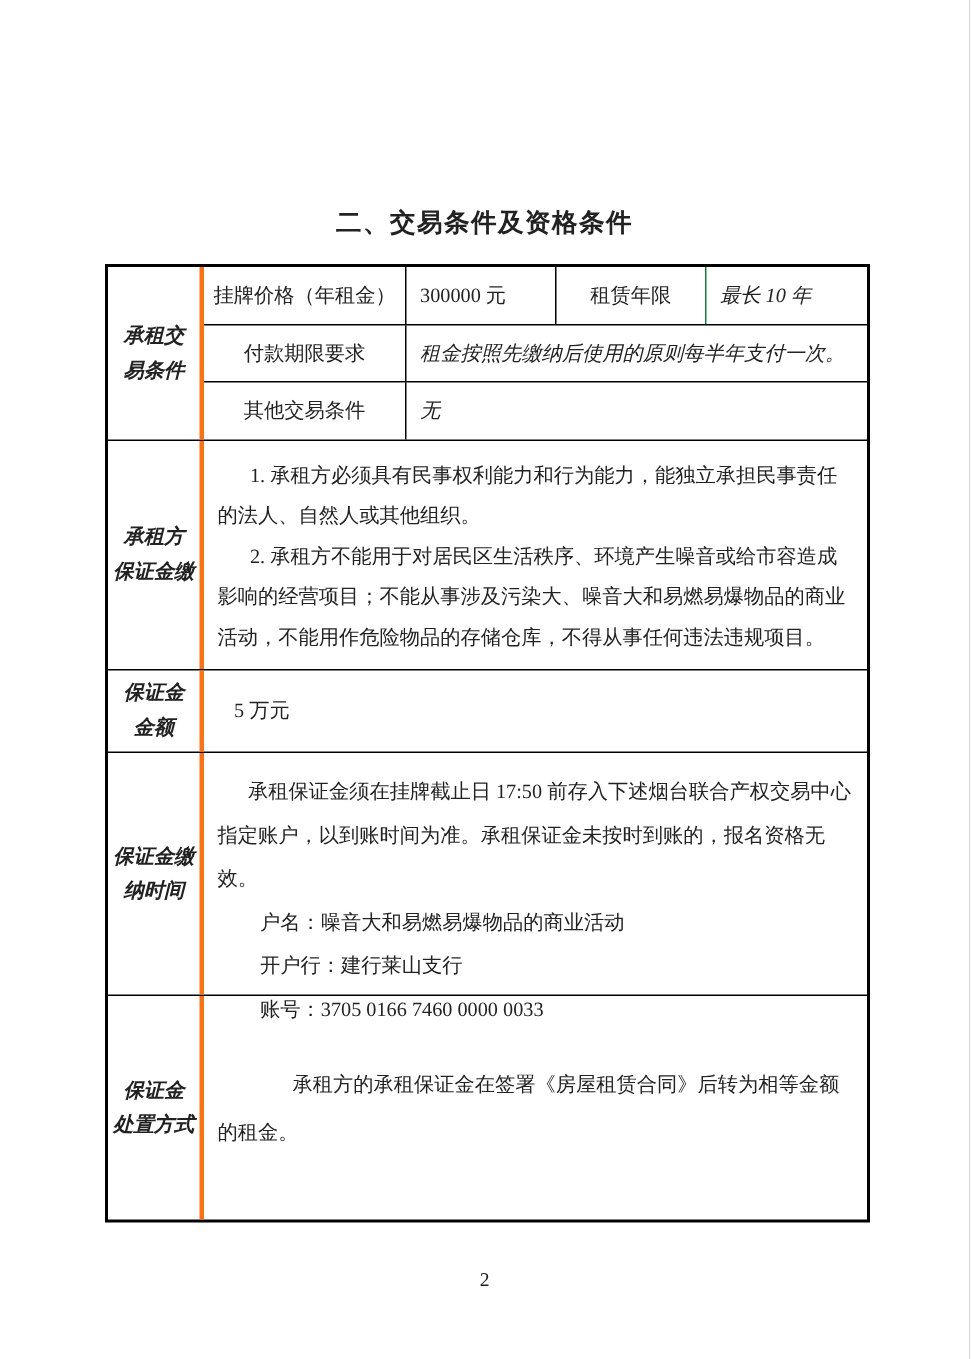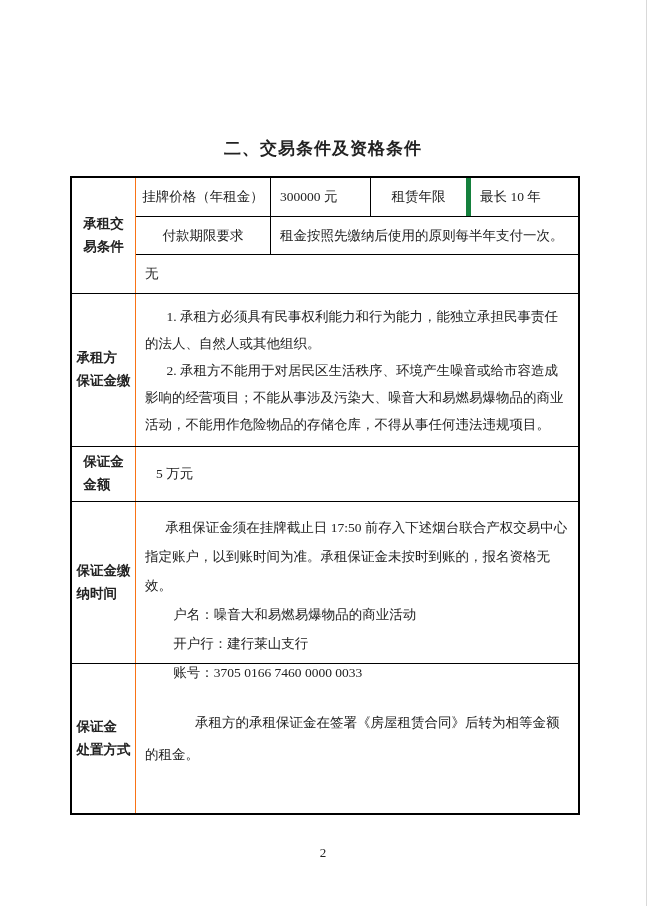--- a/index.html
+++ b/index.html
@@ -13,39 +13,40 @@
     text-align:center; font-size:17px; font-weight:bold; letter-spacing:1px;
   }
   .tbl {
     position:absolute; left:70px; top:176px; width:510px; height:639px;
     border:2px solid #000; box-sizing:border-box;
     display:flex; flex-direction:column; font-size:13.5px;
   }
   .section { display:flex; border-bottom:1px solid #000; box-sizing:border-box; }
   .section:last-child { border-bottom:none; flex:1; }
   .hdr-cell {
-    flex:0 0 64px; width:64px; border-right:1px solid #f97316;
+    flex:0 0 64px; width:64px; border-right:3px solid #f97316;
     display:flex; align-items:center; justify-content:center;
-    text-align:left; font-weight:bold; white-space:pre-line; line-height:1.7;
+    text-align:center; font-weight:bold; white-space:pre-line; line-height:1.7;
     box-sizing:border-box;
+    font-style:italic;
   }
   .secA-right { flex:1; display:flex; flex-direction:column; }
   .rowA { display:flex; border-bottom:1px solid #000; height:39px; box-sizing:border-box; }
   .rowA:last-child { border-bottom:none; height:38px; }
   .cell-label {
     flex:0 0 135px; border-right:1px solid #000; box-sizing:border-box;
     display:flex; align-items:center; justify-content:center; text-align:center;
   }
   .cell-value { display:flex; align-items:center; padding-left:9px; box-sizing:border-box; }
   .w100 { flex:0 0 100px; border-right:1px solid #000; }
   .cell-label2 {
-    flex:0 0 100px; border-right:5px solid #15803d; box-sizing:border-box;
+    flex:0 0 100px; border-right:1px solid #15803d; box-sizing:border-box;
     display:flex; align-items:center; justify-content:center;text-align:right;
   }
-  .cell-value2 { flex:1; }
+  .cell-value2 { flex:1;font-style:italic; }
   .content-cell { flex:1; padding:0 9px; box-sizing:border-box; }
   .sec-qual { height:153px; }
   .sec-qual .content-cell {
     display:flex; flex-direction:column; justify-content:center; line-height:2.0;
   }
   .sec-qual p { margin:0; text-indent:1.6em; }
   .sec-amount { height:55px; }
   .sec-amount .content-cell { display:flex; align-items:center; padding-left:20px; }
   .sec-pay { height:162px; }
   .sec-pay .content-cell { padding-top:11px; line-height:2.15; }
@@ -77,20 +78,21 @@
           <div class="cell-label">挂牌价格（年租金）</div>
           <div class="cell-value w100">300000 元</div>
           <div class="cell-label2">租赁年限</div>
           <div class="cell-value cell-value2">最长 10 年</div>
         </div>
         <div class="rowA">
           <div class="cell-label">付款期限要求</div>
           <div class="cell-value cell-value2" style="flex:1;">租金按照先缴纳后使用的原则每半年支付一次。</div>
         </div>
         <div class="rowA">
+          <div class="cell-label">其他交易条件</div>
           <div class="cell-value cell-value2" style="flex:1;">无</div>
         </div>
       </div>
     </div>
 
     <div class="section sec-qual">
       <div class="hdr-cell">承租方
 保证金缴</div>
       <div class="content-cell">
         <p>1. 承租方必须具有民事权利能力和行为能力，能独立承担民事责任的法人、自然人或其他组织。</p>

